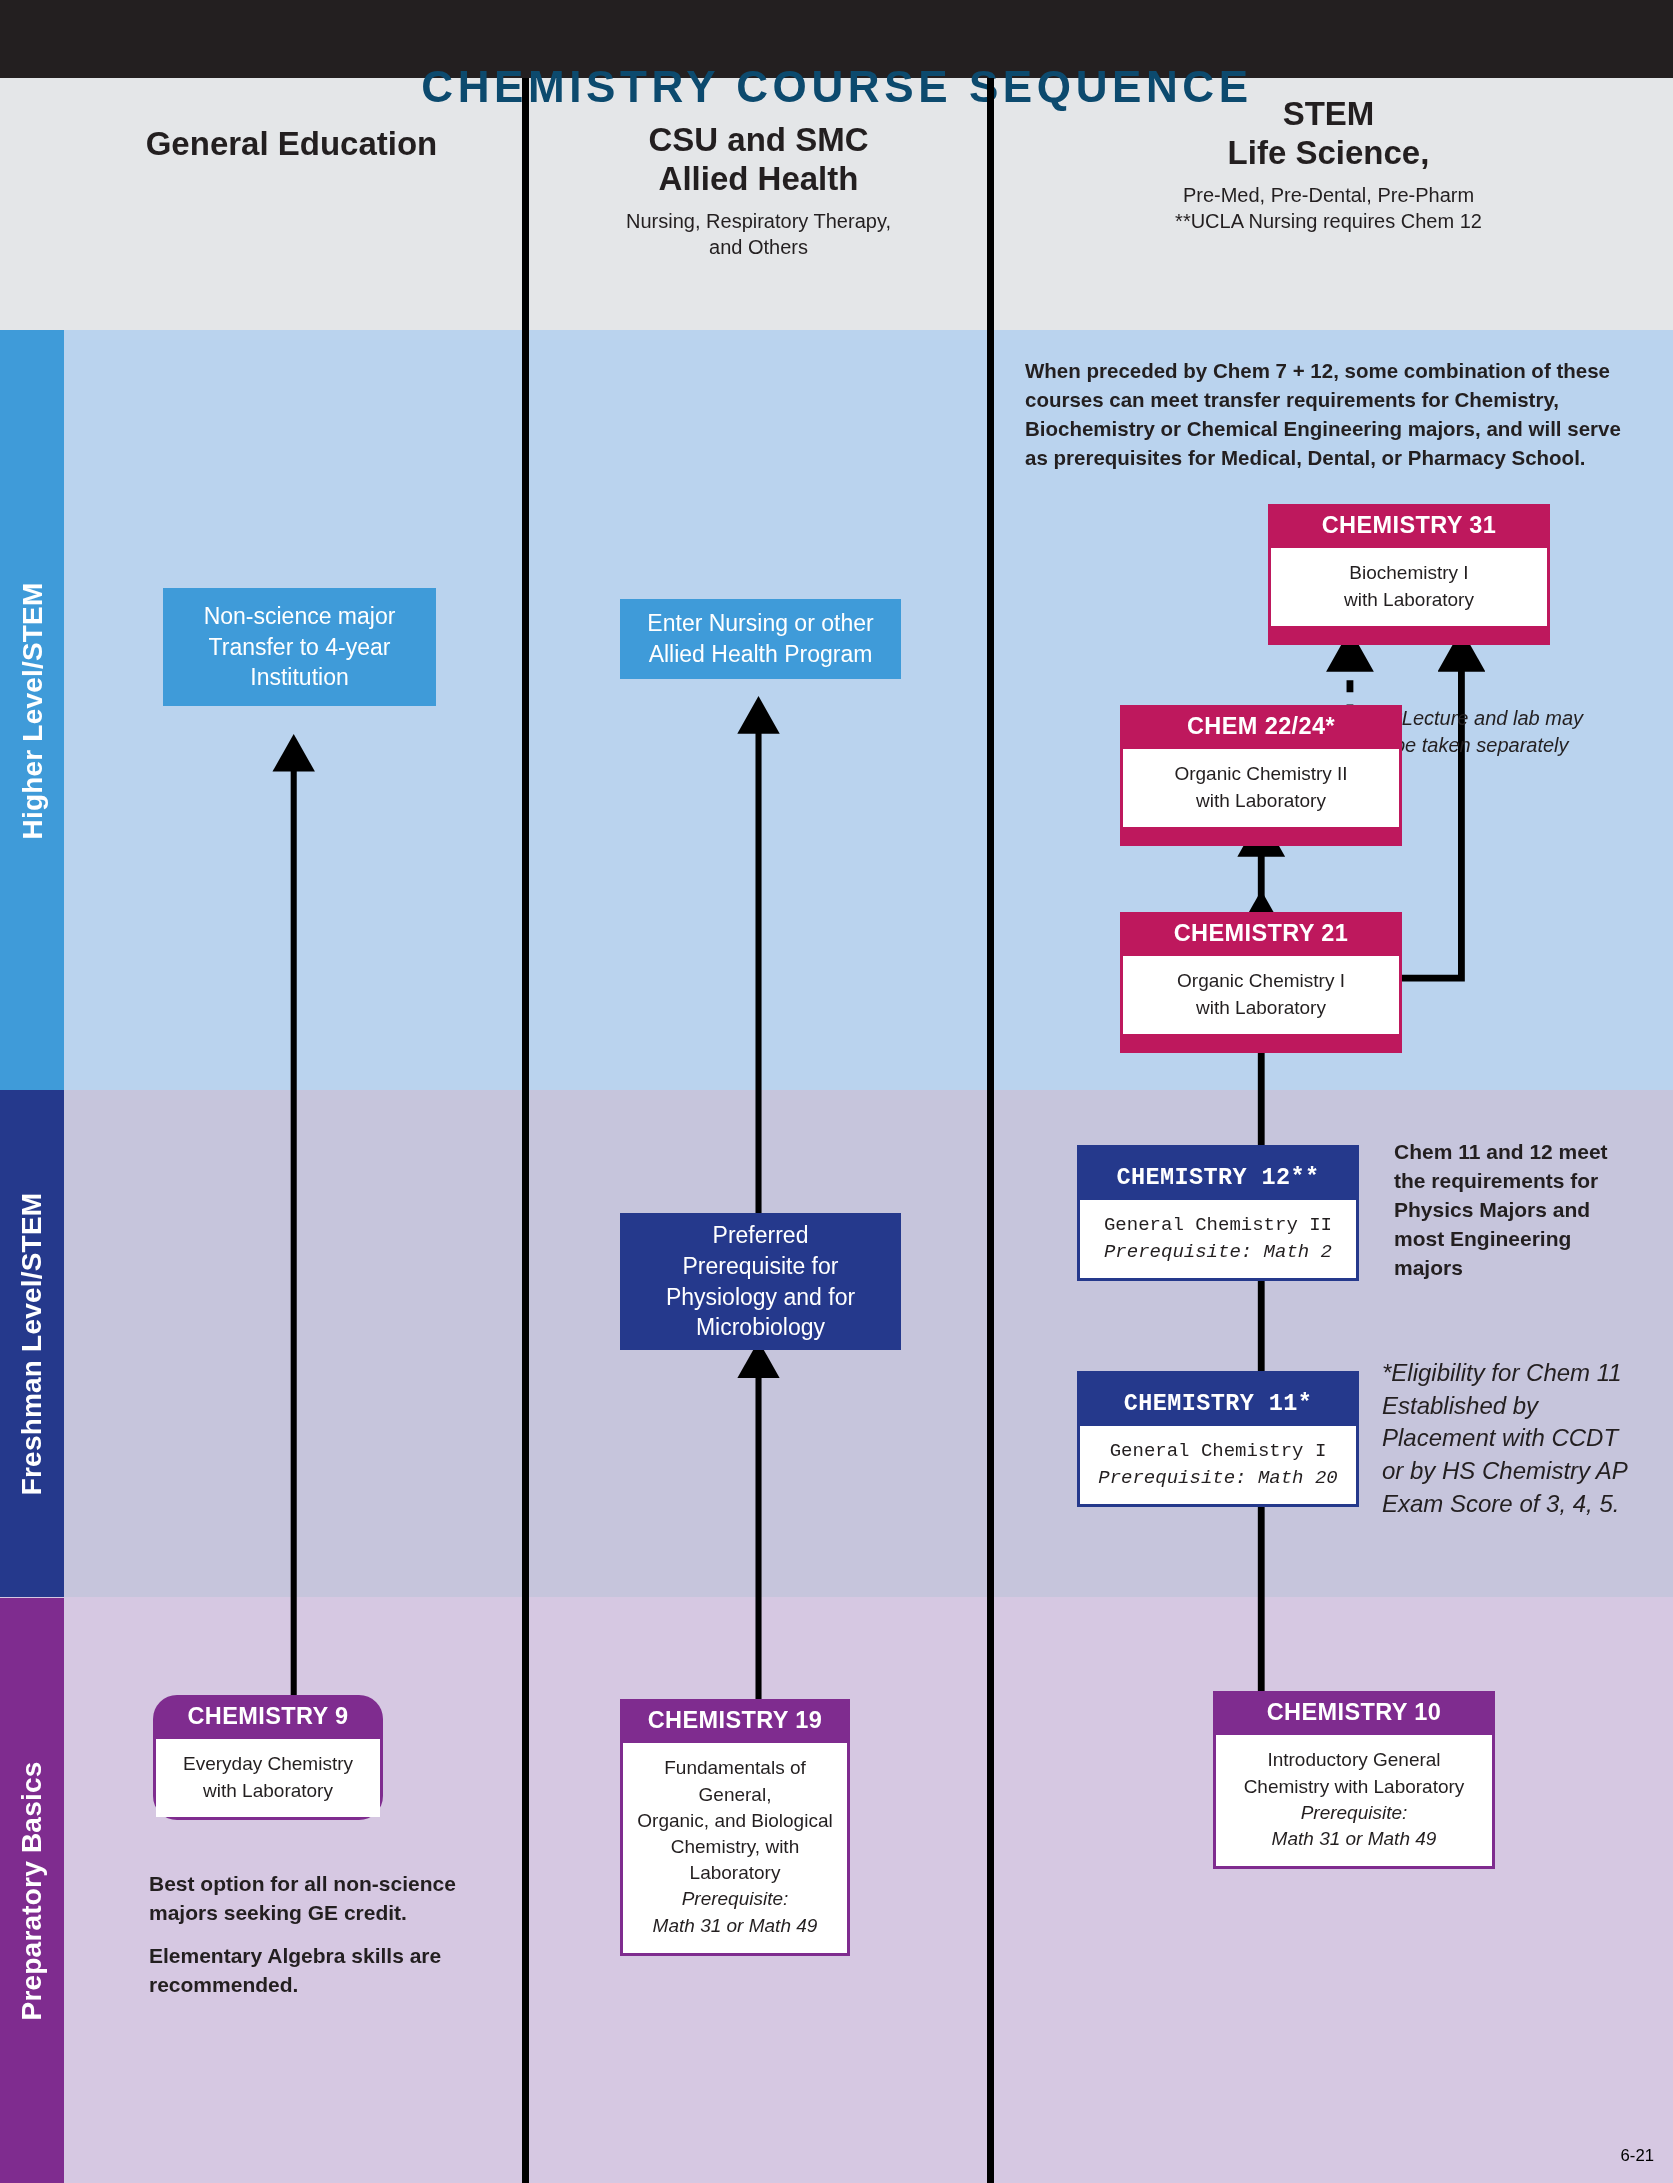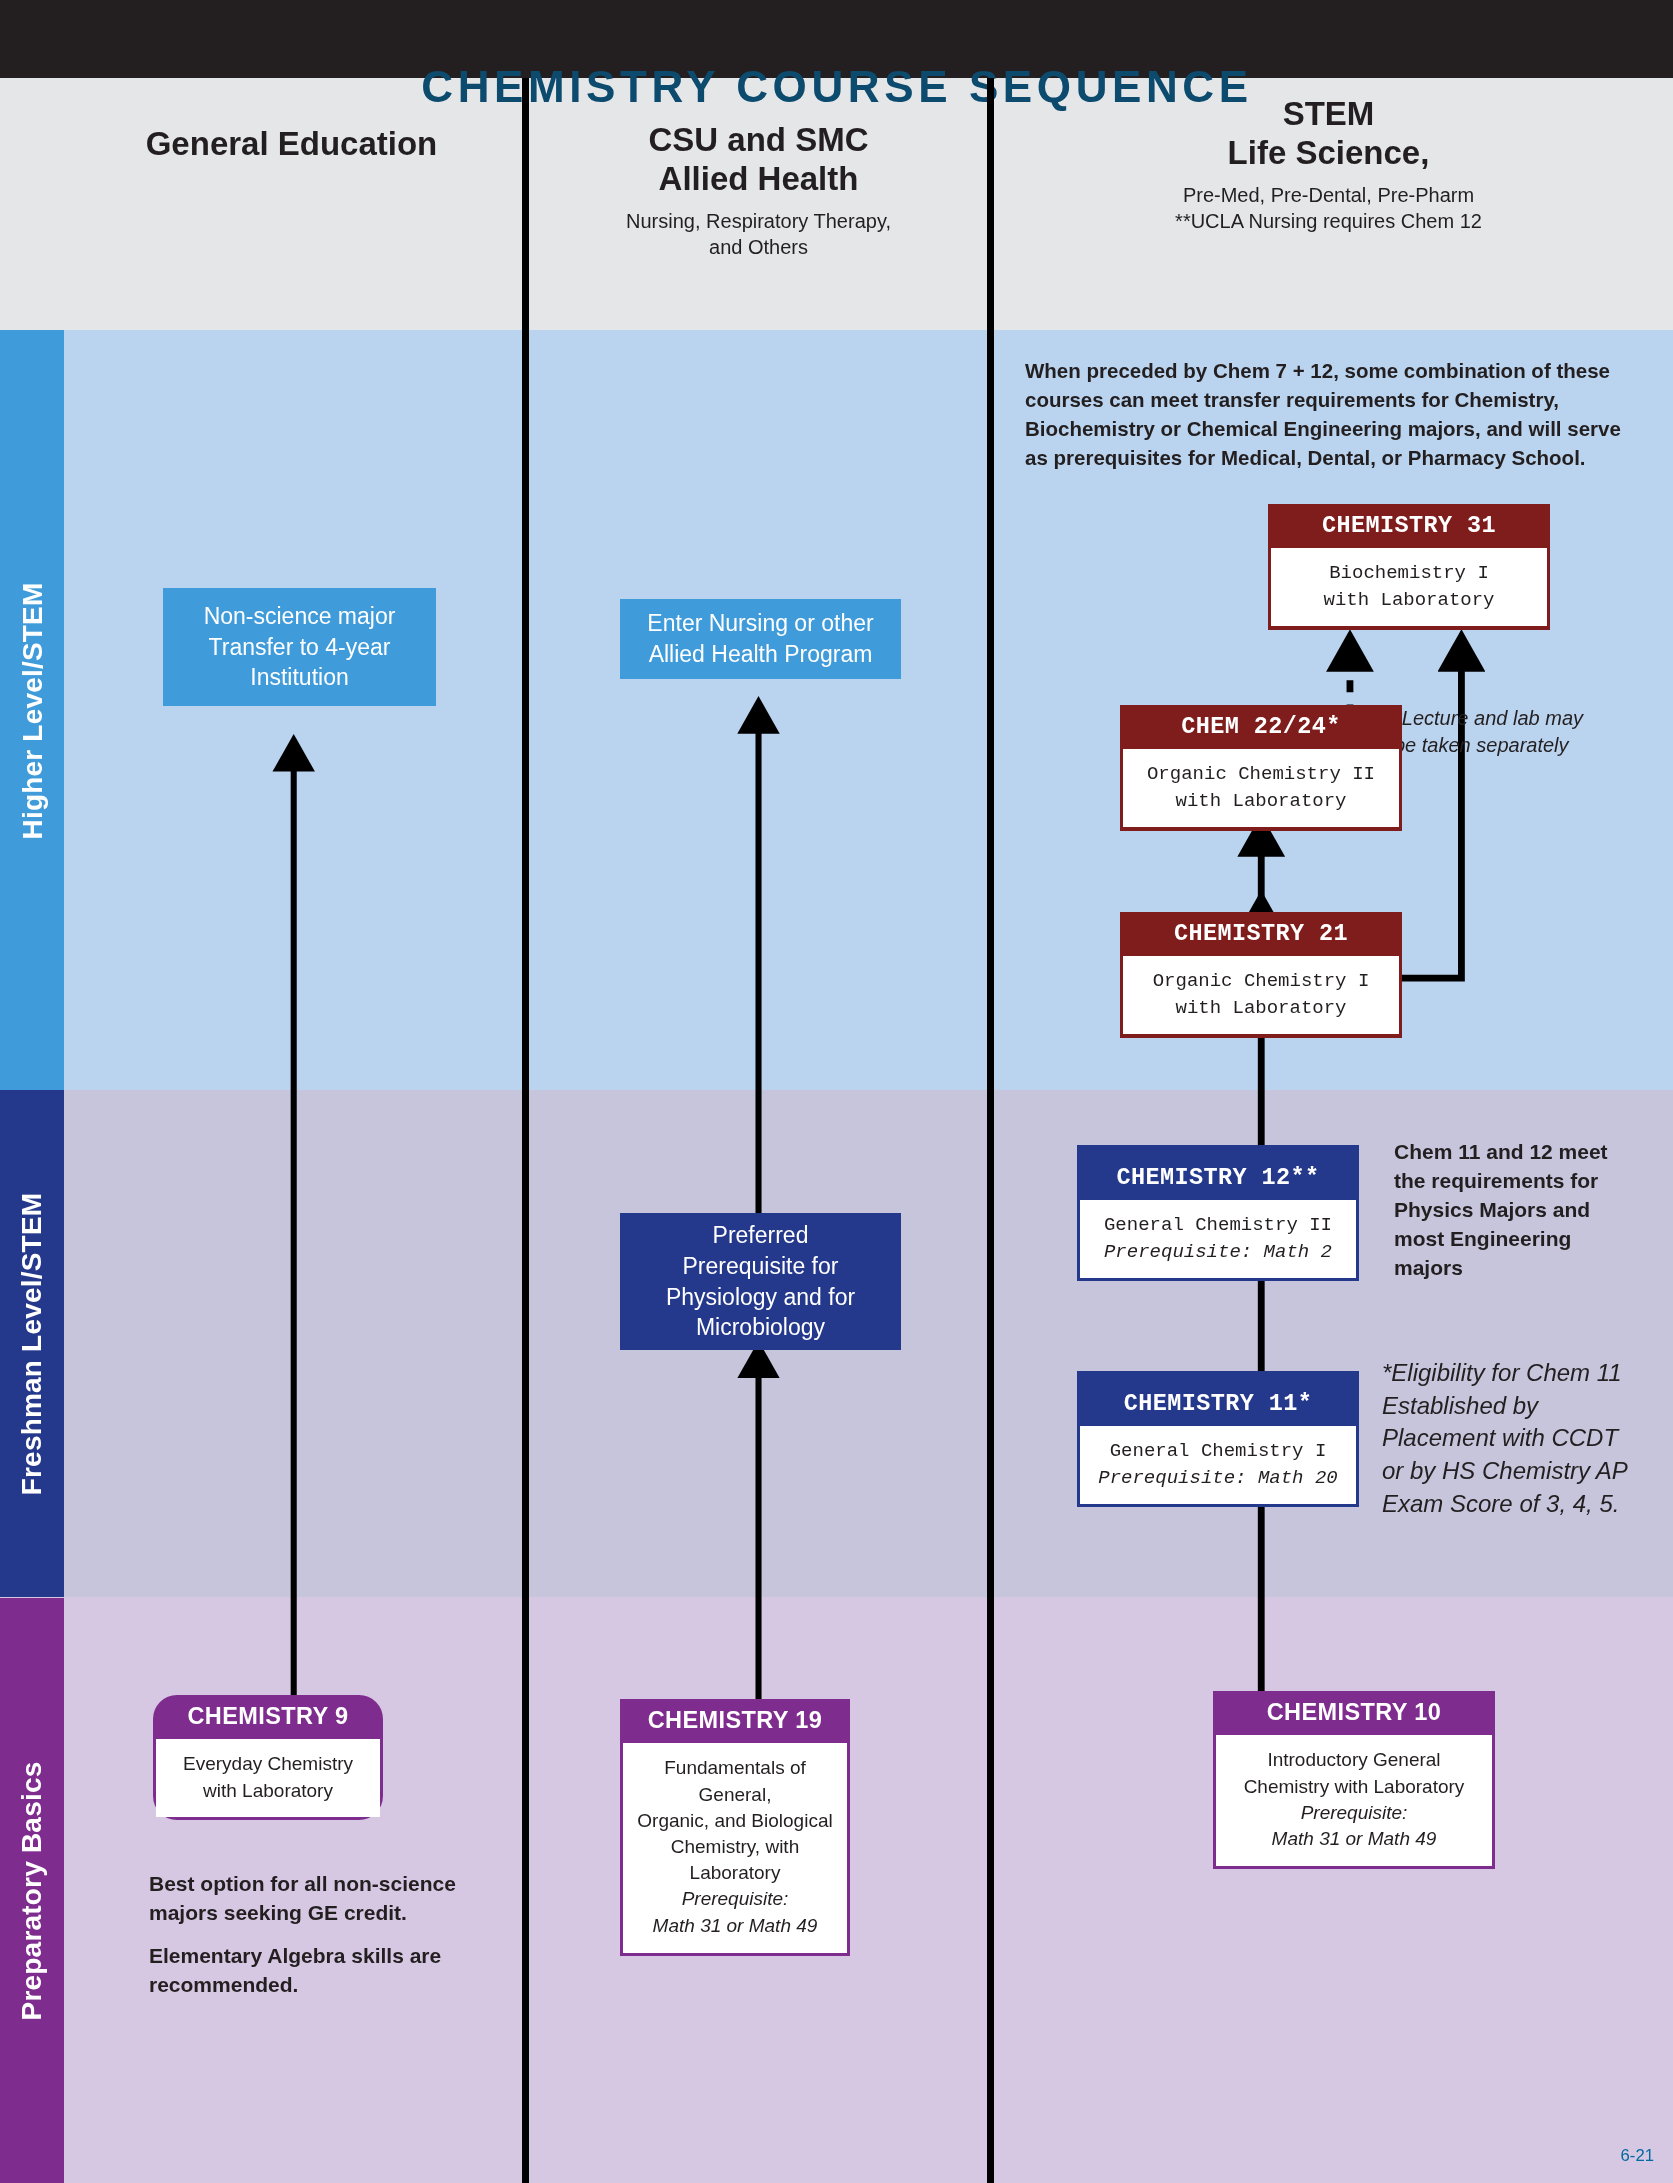--- a/index.html
+++ b/index.html
@@ -69,21 +69,21 @@
   .course .hdr{
     color:#fff;font-weight:bold;text-align:center;
     font-size:23.5px;letter-spacing:0.4px;padding:8.3px 4.6px 9px;
   }
   .course .body{
     background:#ffffff;text-align:center;color:#231f20;
     font-size:19px;line-height:1.38;padding:12px 7.6px 13.7px;
   }
   .course .body .italic{font-style:italic;}
 
-  .c-blue{background:#7f1d1d;padding:0 3px 4px;font-family:Liberation Mono, monospace;}
+  .c-blue{background:#be185d;padding:0 3px 19px;}
   .c-navy{background:#25398c;padding:11px 3px 3px;font-family:Liberation Mono, monospace;}
   .c-purple{background:#7f2c8f;padding:0 3px 3px;}
 
   
   .plain{
     position:absolute;box-sizing:border-box;display:flex;
     align-items:center;justify-content:center;text-align:center;
     color:#ffffff;font-size:23px;line-height:1.34;padding:7.6px 10.6px;
   }
   .plain.blue{background:#3f9bd9;}
@@ -93,21 +93,21 @@
   .note{position:absolute;color:#231f20;}
   .note.bold{font-weight:bold;}
   .note.italic{font-style:italic;}
 
   #note-transfer{left:1025px;top:356px;width:607px;font-size:20.5px;font-weight:bold;line-height:1.42;}
   #note-lecturelab{left:1394px;top:705px;width:190px;font-size:20px;font-style:italic;line-height:1.33;}
   #note-physics{left:1394px;top:1138px;width:250px;font-size:21px;font-weight:bold;line-height:1.38;}
   #note-eligibility{left:1382px;top:1357px;width:258px;font-size:24px;font-style:italic;line-height:1.36;}
   #note-ge1{left:149px;top:1869px;width:356px;font-size:21px;font-weight:bold;line-height:1.4;}
   #note-ge2{left:149px;top:1941px;width:356px;font-size:21px;font-weight:bold;line-height:1.4;}
-  #footer-date{position:absolute;right:20px;bottom:16.7px;font-size:16.7px;color:#0369a1;}
+  #footer-date{position:absolute;right:20px;bottom:16.7px;font-size:16.7px;color:#000000;}
 </style>
 </head>
 <body>
 
 <div id="stage">
 
   <div class="band" id="band-header-black"></div>
   <div class="band" id="band-header-gray"></div>
   <div class="band" id="band-higher"></div>
   <div class="band" id="band-freshman"></div>

